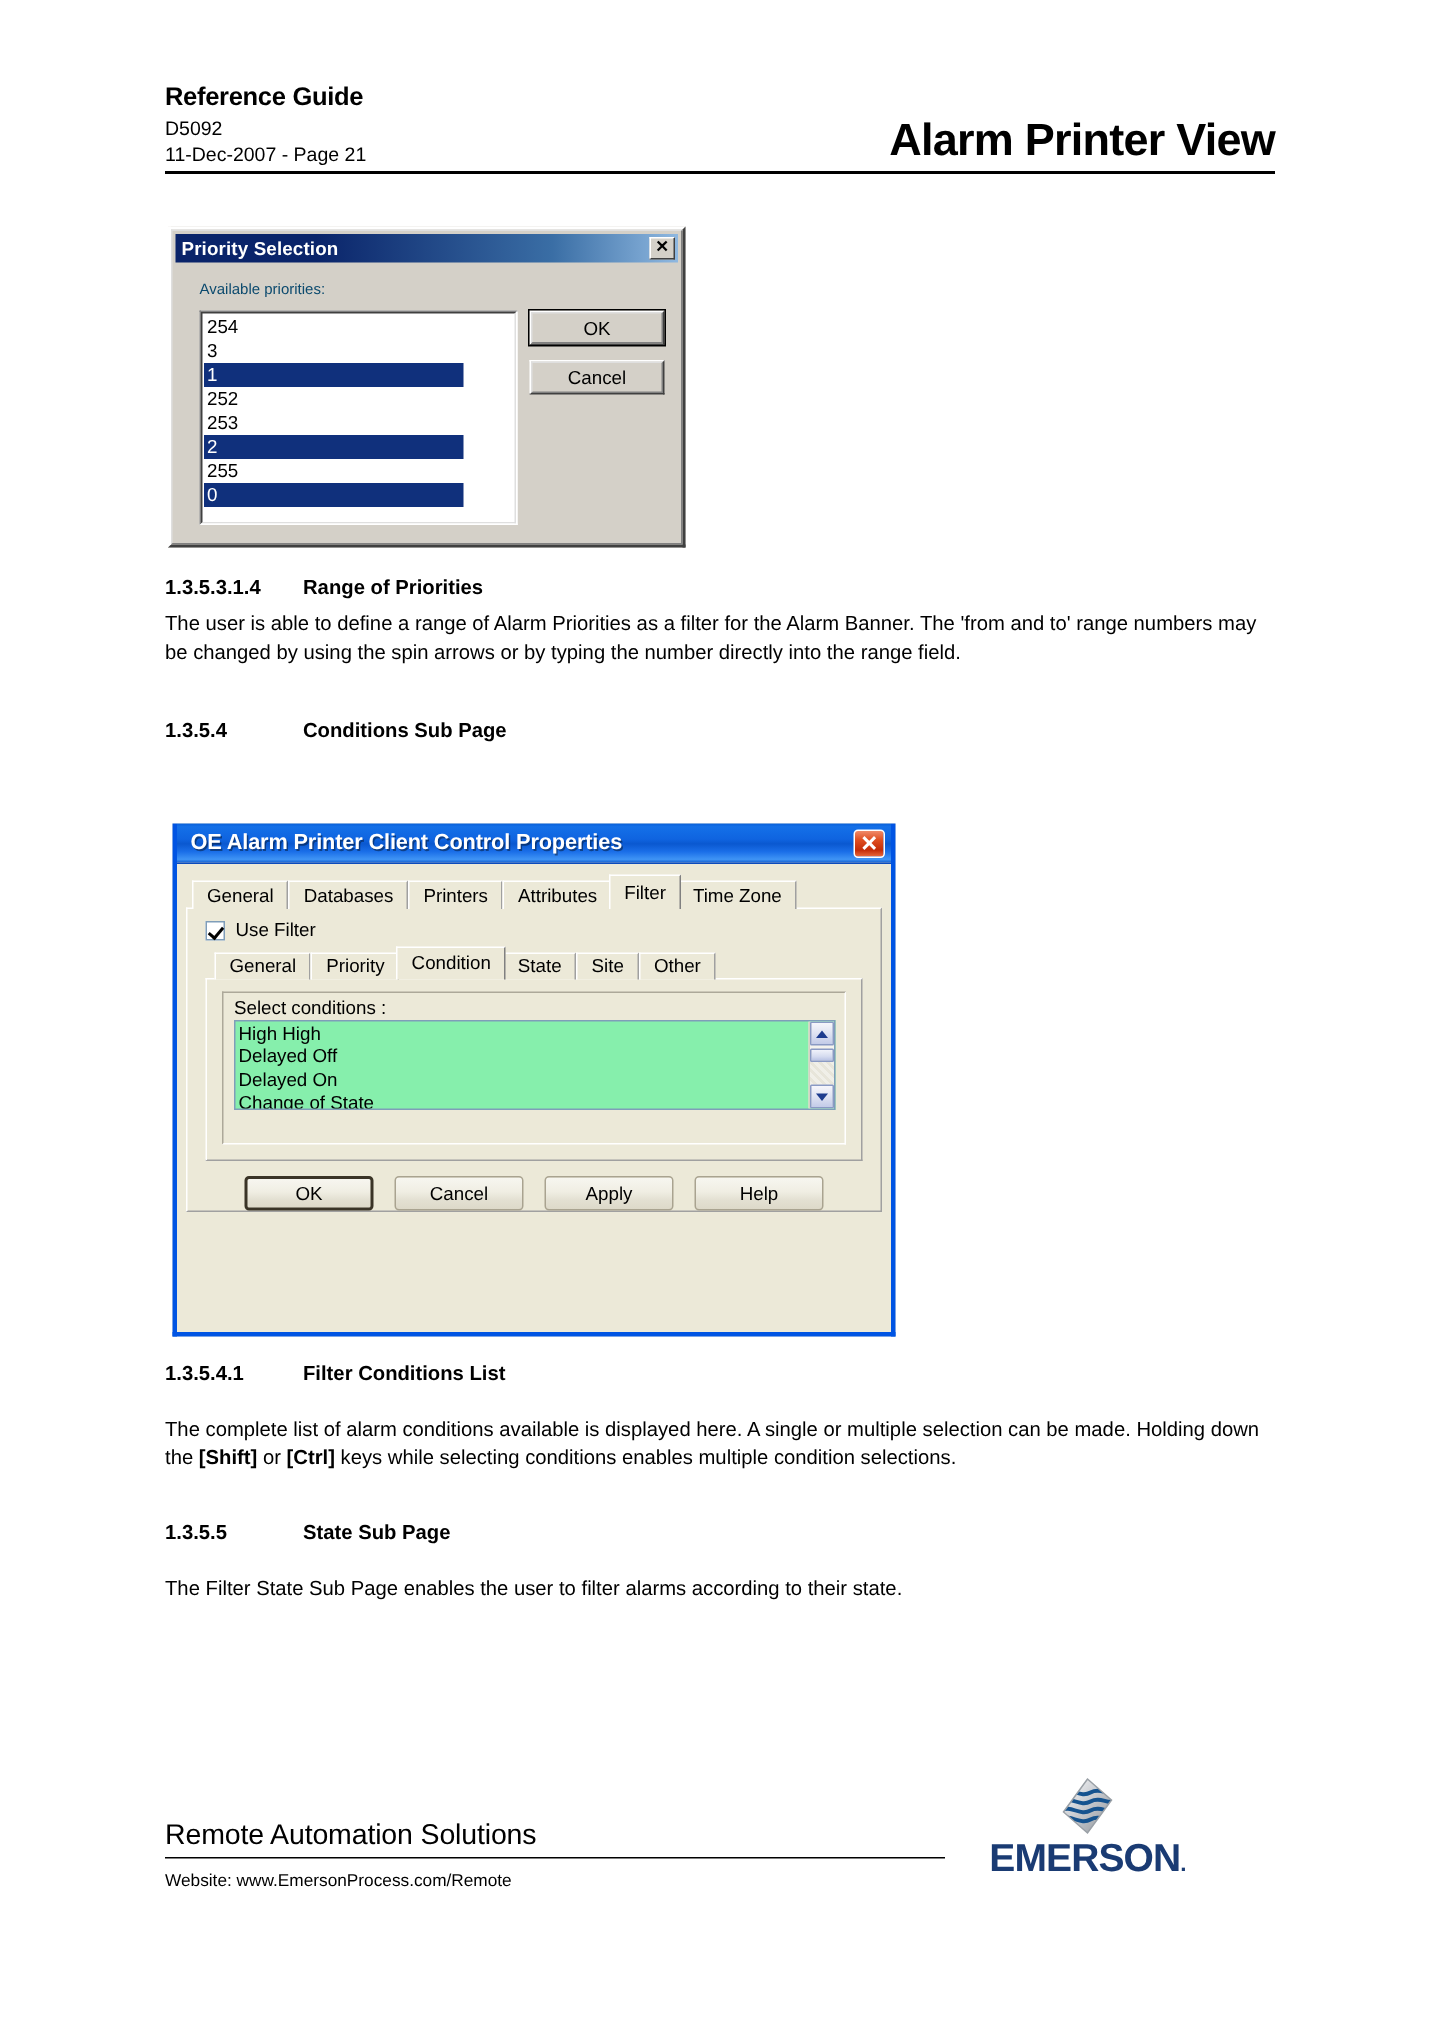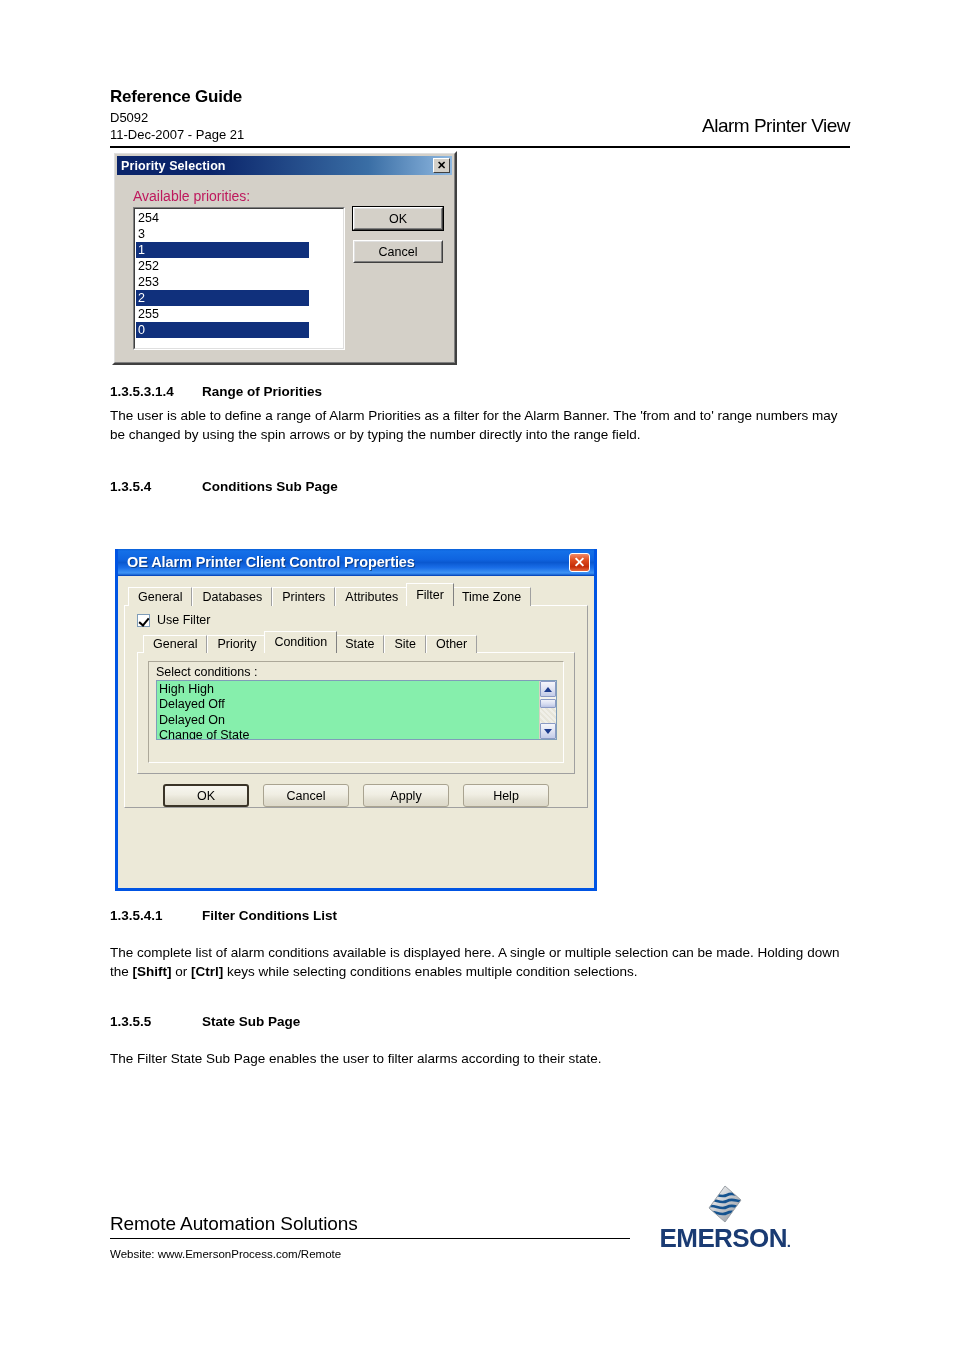--- a/index.html
+++ b/index.html
@@ -21,41 +21,40 @@
   .page-header {
     position: absolute;
     left: 110px;
     top: 55px;
     width: 740px;
   }
   .hdr-row {
     display: flex;
     align-items: center;
     justify-content: space-between;
-    margin-top: 32px;
   }
   .hdr-left { }
   .hdr-title {
     font-size: 17px;
     font-weight: bold;
     letter-spacing: -0.2px;
     line-height: 20px;
     margin-bottom: 2px;
   }
   .hdr-doc {
     font-size: 13px;
     line-height: 17px;
   }
   .hdr-date {
     font-size: 13px;
     line-height: 17px;
   }
   .hdr-right {
-    font-size: 19px;
-    font-weight: normal;
+    font-size: 30px;
+    font-weight: bold;
     letter-spacing: -0.5px;
     line-height: 30px;
     align-self: flex-end;
     padding-bottom: 2px;
   }
   .hdr-rule {
     border-bottom: 2px solid #000;
     margin-top: 3px;
     width: 740px;
   }
@@ -132,22 +131,22 @@
     color: #000;
     line-height: 1;
     box-sizing: border-box;
   }
   .dlg-classic-body {
     position: relative;
     height: calc(100% - 19px);
   }
   .cls-label {
     position: absolute;
-    font-size: 14px;
-    color: #be185d;
+    font-size: 10px;
+    color: #0c4a6e;
   }
   .cls-listbox {
     position: absolute;
     background: #ffffff;
     border-top: 1px solid #808080;
     border-left: 1px solid #808080;
     border-right: 1px solid #ffffff;
     border-bottom: 1px solid #ffffff;
     box-sizing: border-box;
     overflow: hidden;

